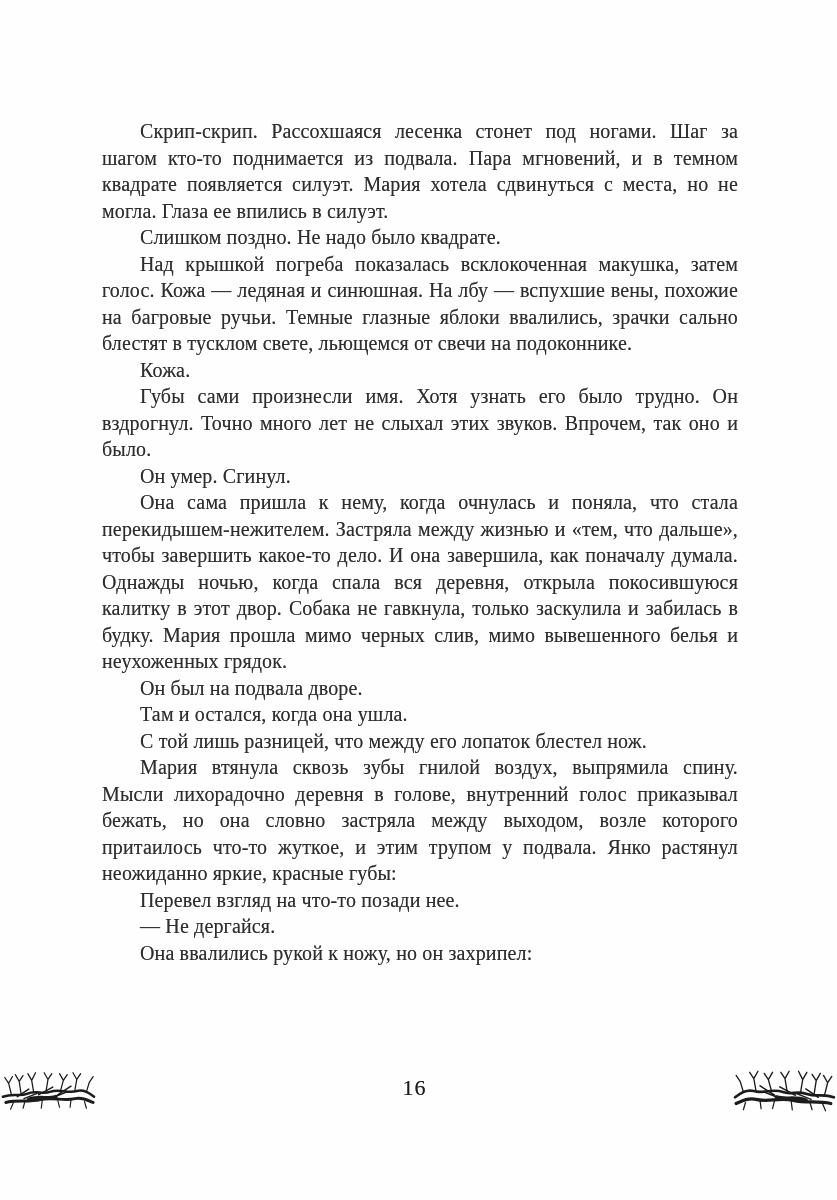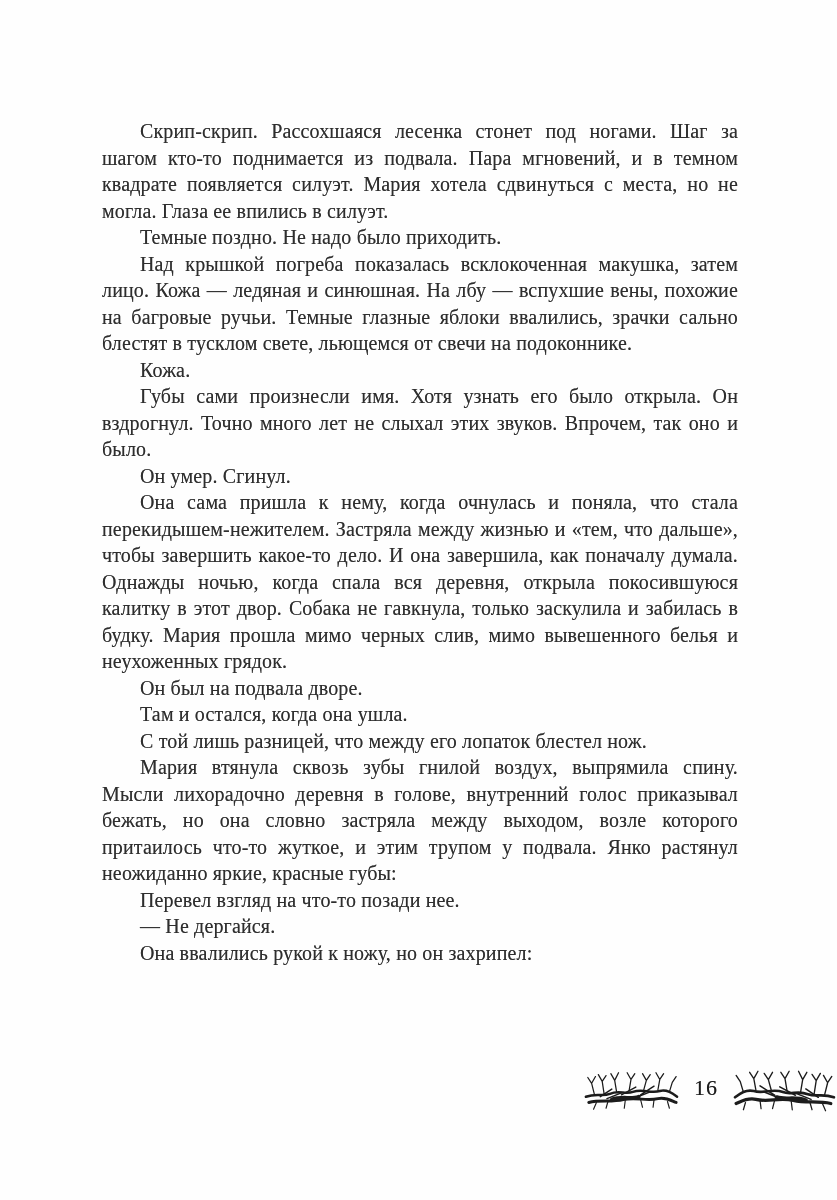--- a/index.html
+++ b/index.html
@@ -31,21 +31,21 @@
   }
   .text-block p{
     text-indent:38px;
     margin:0;
   }
   .page-footer{
     position:absolute;
     left:0;top:1066px;
     width:837px;
     display:flex;
-    justify-content:flex-end;
+    justify-content:space-between;
     align-items:center;
     gap:13px;
   }
   .ornament{
     width:96px;height:48px;
     display:block;
   }
   .ornament.right{width:104px;}
   .page-number{
     font-size:22px;
@@ -56,24 +56,24 @@
   }
   svg path{stroke:var(--ink);fill:none;stroke-linecap:round;}
 </style>
 </head>
 <body>
 
 <div class="book-page">
 
   <div class="text-block">
     <p>Скрип-скрип. Рассохшаяся лесенка стонет под ногами. Шаг за шагом кто-то поднимается из подвала. Пара мгновений, и в темном квадрате появляется силуэт. Мария хотела сдвинуться с места, но не могла. Глаза ее впились в силуэт.</p>
-    <p>Темные поздно. Не надо было приходить.</p>
-    <p>Над крышкой погреба показалась всклокоченная макушка, затем лицо. Кожа — ледяная и синюшная. На лбу — вспухшие вены, похожие на багровые ручьи. Темные глазные яблоки ввалились, зрачки сально блестят в тусклом свете, льющемся от свечи на подоконнике.</p>
+    <p>Слишком поздно. Не надо было квадрате.</p>
+    <p>Над крышкой погреба показалась всклокоченная макушка, затем голос. Кожа — ледяная и синюшная. На лбу — вспухшие вены, похожие на багровые ручьи. Темные глазные яблоки ввалились, зрачки сально блестят в тусклом свете, льющемся от свечи на подоконнике.</p>
     <p>Кожа.</p>
-    <p>Губы сами произнесли имя. Хотя узнать его было открыла. Он вздрогнул. Точно много лет не слыхал этих звуков. Впрочем, так оно и было.</p>
+    <p>Губы сами произнесли имя. Хотя узнать его было трудно. Он вздрогнул. Точно много лет не слыхал этих звуков. Впрочем, так оно и было.</p>
     <p>Он умер. Сгинул.</p>
     <p>Она сама пришла к нему, когда очнулась и поняла, что стала перекидышем-нежителем. Застряла между жизнью и «тем, что дальше», чтобы завершить какое-то дело. И она завершила, как поначалу думала. Однажды ночью, когда спала вся деревня, открыла покосившуюся калитку в этот двор. Собака не гавкнула, только заскулила и забилась в будку. Мария прошла мимо черных слив, мимо вывешенного белья и неухоженных грядок.</p>
     <p>Он был на подвала дворе.</p>
     <p>Там и остался, когда она ушла.</p>
     <p>С той лишь разницей, что между его лопаток блестел нож.</p>
     <p>Мария втянула сквозь зубы гнилой воздух, выпрямила спину. Мысли лихорадочно деревня в голове, внутренний голос приказывал бежать, но она словно застряла между выходом, возле которого притаилось что-то жуткое, и этим трупом у подвала. Янко растянул неожиданно яркие, красные губы:</p>
     <p>Перевел взгляд на что-то позади нее.</p>
     <p>— Не дергайся.</p>
     <p>Она ввалились рукой к ножу, но он захрипел:</p>
   </div>

